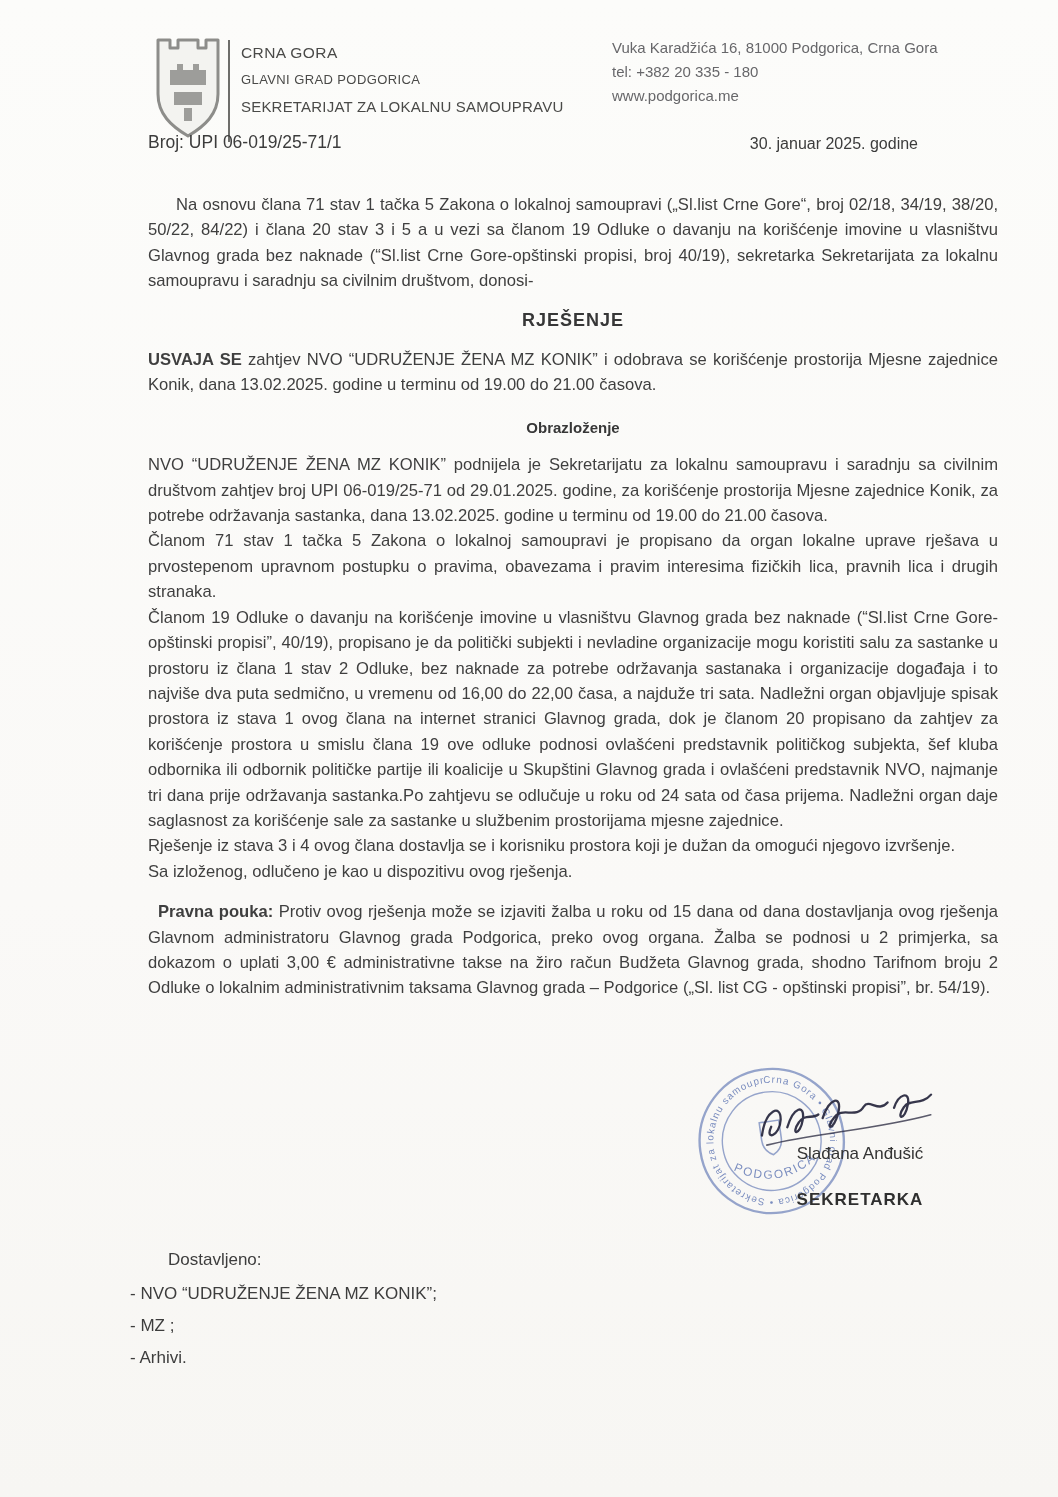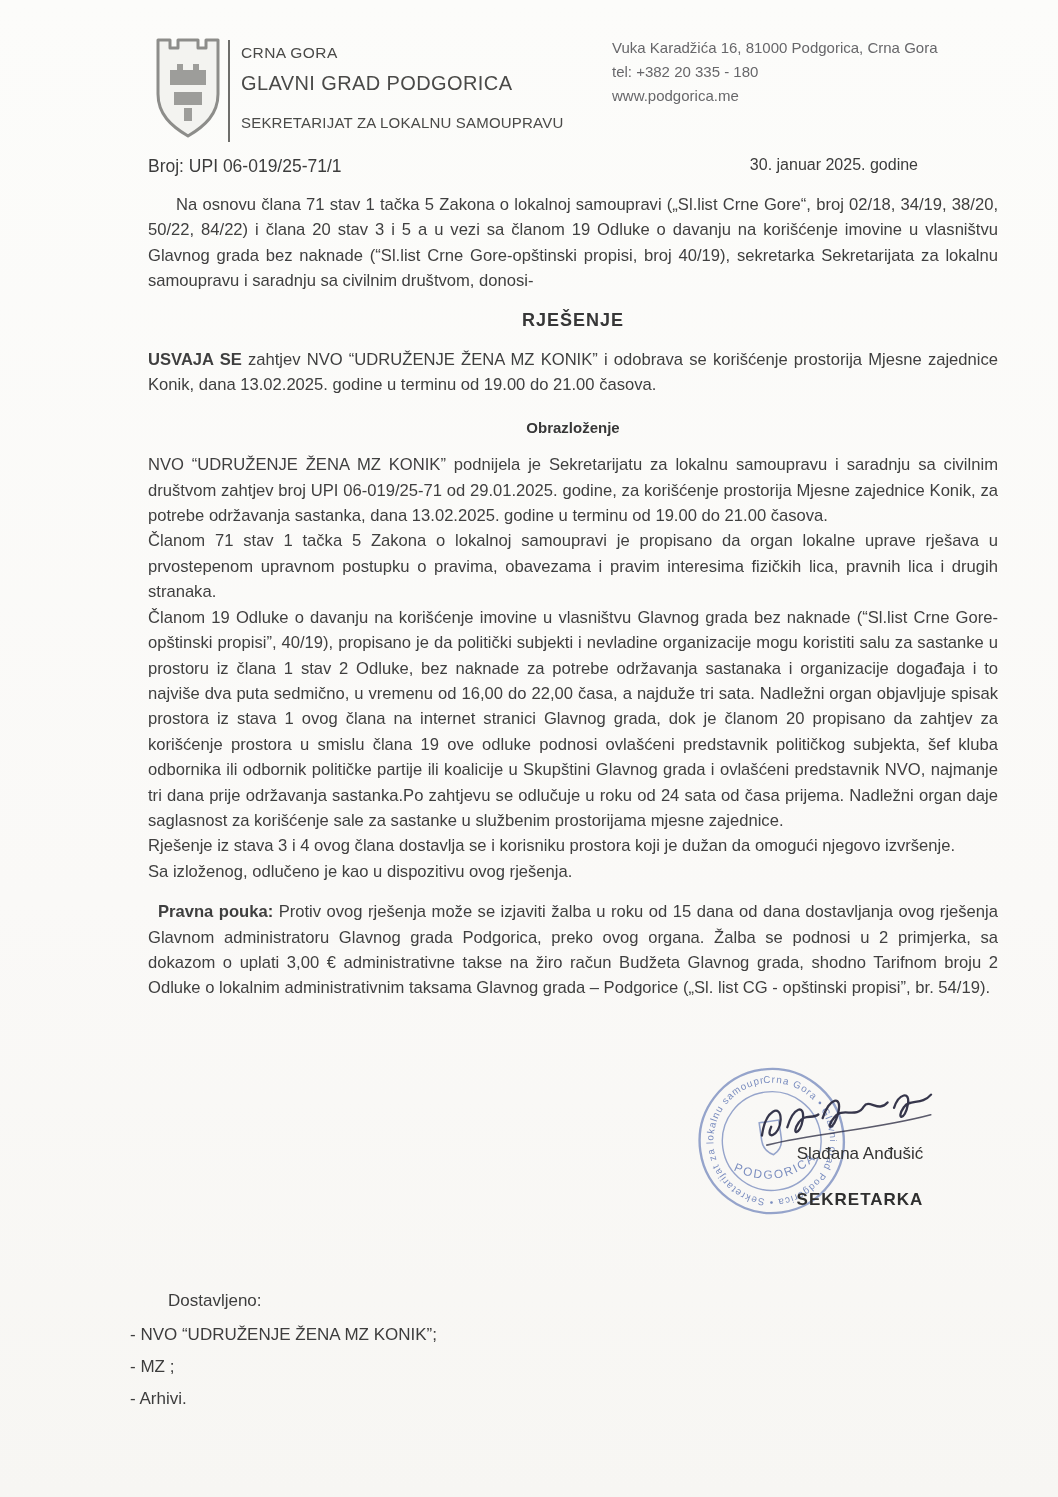--- a/index.html
+++ b/index.html
@@ -13,26 +13,26 @@
     color: #3d3d3d;
     overflow: hidden;
     box-shadow: 0 0 8px rgba(0,0,0,.25);
   }
 
   
   .logo { position:absolute; left:152px; top:36px; }
   .org-divider { position:absolute; left:228px; top:40px; width:2px; height:102px; background:#6e6e6b; }
   .org-block { position:absolute; left:241px; top:44px; color:#4a4a48; }
   .org-line1 { font-size:15.5px; letter-spacing:.4px; margin-bottom:10px; }
-  .org-line2 { font-size:20px; letter-spacing:.4px; margin-bottom:18px; }
+  .org-line2 { font-size:13px; letter-spacing:.4px; margin-bottom:10px; }
   .org-line3, .org-line4 { font-size:15px; letter-spacing:.2px; line-height:20px; }
 
   .contact-block { position:absolute; left:612px; top:36px; font-size:15px; line-height:24px; color:#67676a; }
 
-  .case-row { position:absolute; left:148px; top:156px; width:770px; display:flex; justify-content:space-between; font-size:17.5px; color:#3c3c3c; }
+  .case-row { position:absolute; left:148px; top:132px; width:770px; display:flex; justify-content:space-between; font-size:17.5px; color:#3c3c3c;align-items:flex-end; }
   .case-date { font-size:16px; color:#3c3c3c; }
 
   
   .doc-body {
     position:absolute; left:148px; top:192px; width:850px;
     font-size:16.6px; line-height:25.4px; text-align:justify; color:#3f3f3f;
   }
   .doc-body p { margin:0; }
   .intro { text-indent:28px; }
   .doc-title { text-align:center; font-size:18px; font-weight:bold; letter-spacing:1px; margin:14px 0 14px 0; color:#373737; }
@@ -42,21 +42,21 @@
   .legal b { font-weight:bold; }
 
   
   .signature-area { position:absolute; left:655px; top:1040px; width:330px; height:220px; }
   .stamp { position:absolute; left:38px; top:22px; transform:rotate(-8deg); }
   .scribble { position:absolute; left:100px; top:48px; transform:rotate(-5deg); }
   .sig-name { position:absolute; left:105px; top:104px; width:200px; text-align:center; font-size:17px; color:#333; }
   .sig-title { position:absolute; left:105px; top:150px; width:200px; text-align:center; font-size:17px; font-weight:bold; letter-spacing:1px; color:#2f2f2f; }
 
   
-  .distribution { position:absolute; left:130px; top:1250px; font-size:17px; color:#3d3d3d;margin-top:41px; }
+  .distribution { position:absolute; left:130px; top:1250px; font-size:17px; color:#3d3d3d; }
   .dist-label { padding-left:38px; margin-bottom:8px; }
   .dist-item { line-height:32px; }
 </style>
 </head>
 <body>
 
 <div class="page">
 
   <div class="logo">
     <svg width="72" height="104" viewBox="0 0 72 104" aria-hidden="true">

